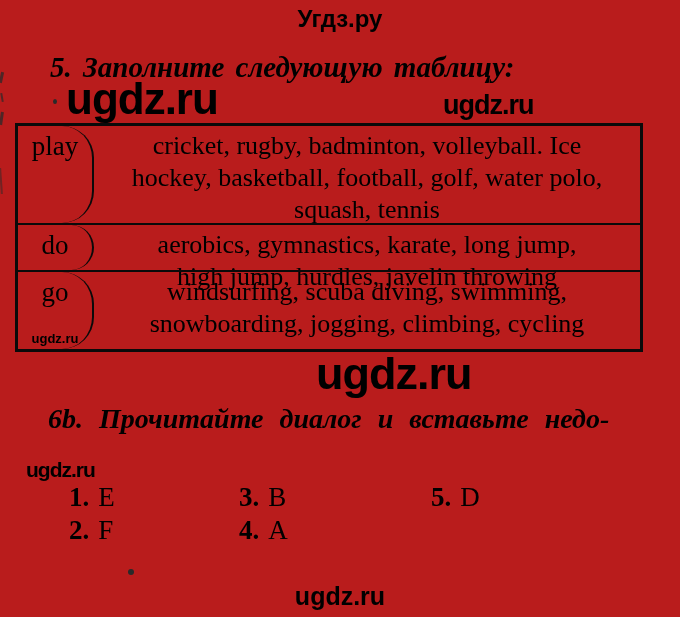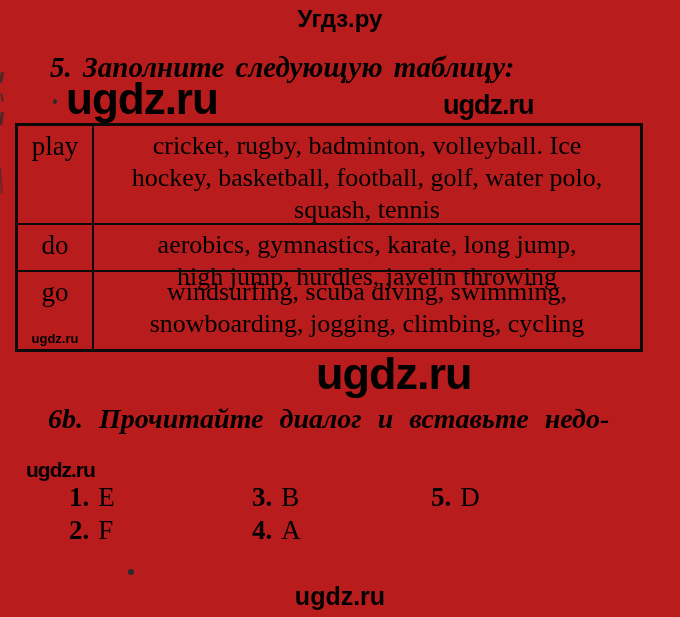--- a/index.html
+++ b/index.html
@@ -56,20 +56,21 @@
   .t-row + .t-row { border-top:2px solid #0a0a0a; }
   .t-row-1 { height:97px; }
   .t-row-2 { height:47px; }
   .t-row-3 { flex:1 1 auto; }
   .verb-cell {
     width:76px; flex:0 0 76px;
     border-right:2px solid #0a0a0a;
     text-align:center;
     font-size:27px; padding-top:5px;
     position:relative;
+    border-radius:32px;
   }
   .act-cell {
     flex:1 1 auto;
     text-align:center;
     font-size:26px; line-height:32px;
     padding-top:4px;
     white-space:pre-line;
   }
   .cell-wm {
     position:absolute; left:0; right:0; bottom:3px;
@@ -78,21 +79,21 @@
     text-align:center;
   }
 
   
   .answer-item { position:absolute; font-size:27px; white-space:nowrap; }
   .answer-num { font-weight:700; }
   .answer-letter { margin-left:9px; }
   .ans-r1 { top:482px; }
   .ans-r2 { top:515px; }
   .ans-c1 { left:69px; }
-  .ans-c2 { left:252px; }
+  .ans-c2 { left:239px; }
   .ans-c3 { left:431px; }
 
   
   .artifact { position:absolute; background:#2a2a2a; }
   .edge-mark-1 { left:0; top:72px;  width:3px; height:11px; transform:rotate(12deg); opacity:.75; }
   .edge-mark-2 { left:1px; top:93px;  width:2px; height:9px;  transform:rotate(-10deg); opacity:.7; }
   .edge-mark-3 { left:0; top:112px; width:3px; height:13px; transform:rotate(8deg); opacity:.75; }
   .edge-mark-4 { left:0; top:168px; width:2px; height:26px; transform:rotate(-4deg); opacity:.5; }
   .pre-wm-mark { left:53px; top:99px; width:4px; height:5px; border-radius:50%; }
   .stray-dot   { left:128px; top:569px; width:6px; height:6px; border-radius:50%; }

